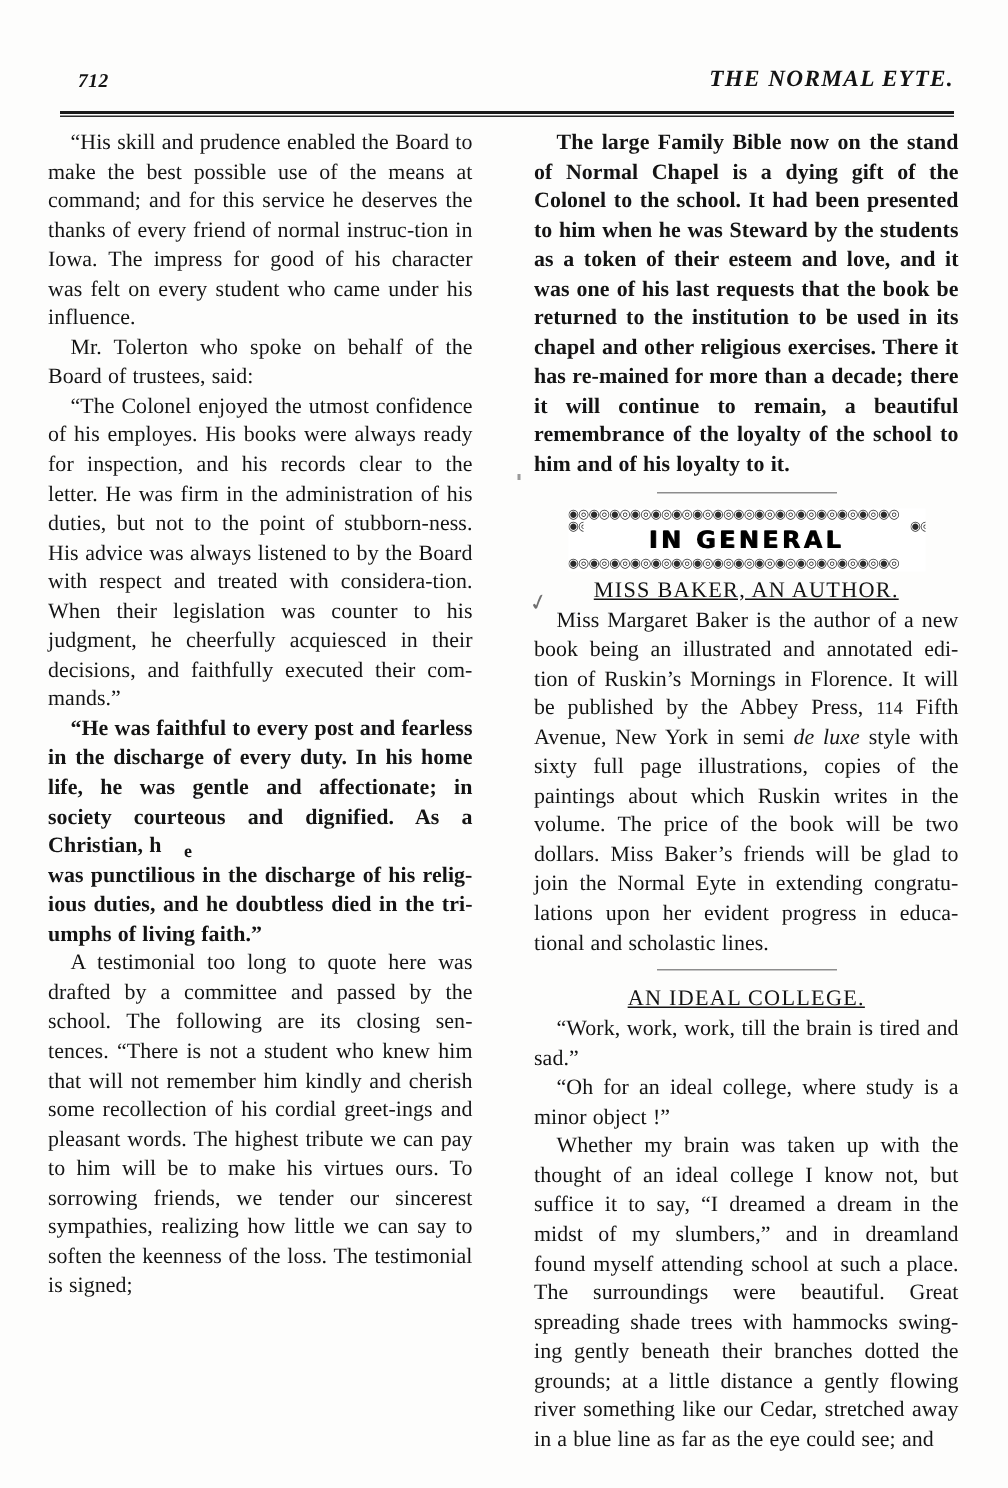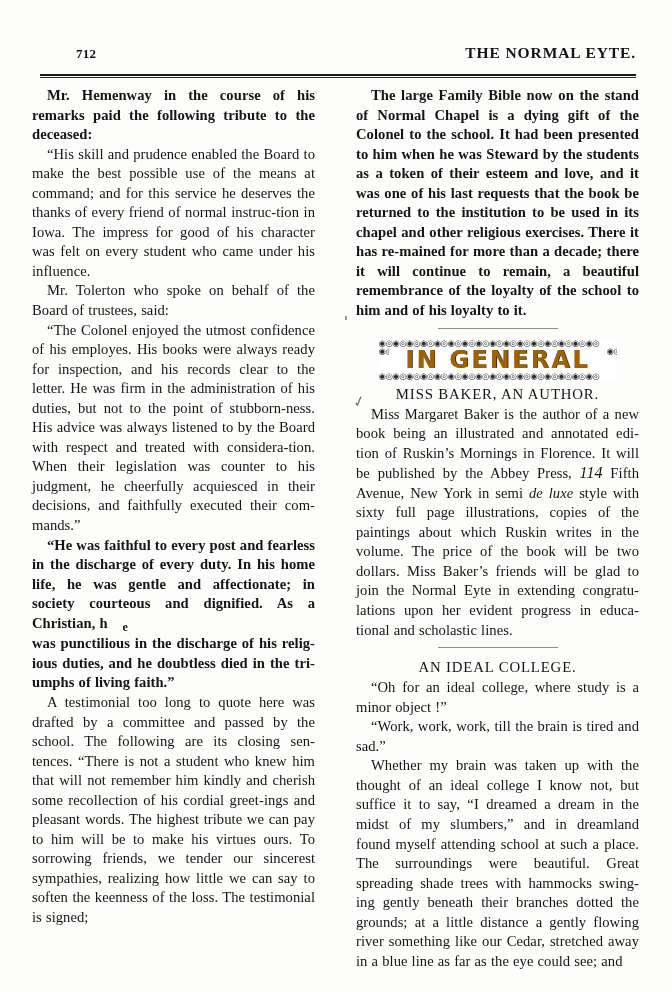--- a/index.html
+++ b/index.html
@@ -14,23 +14,24 @@
     background: #fdfdfc;
     overflow: hidden;
     font-family: "Liberation Serif", "DejaVu Serif", serif;
     color: #141414;
   }
 
   
   .runhead {
     position: absolute;
     top: 44px;
-    left: 48px;
+    left: 24px;
     right: 36px;
     height: 22px;
+    font-style: italic;
   }
   .folio {
     position: absolute;
     left: 28px;
     top: 2px;
     font-size: 13px;
     font-weight: bold;
     letter-spacing: 0.3px;
   }
   .journal-title {
@@ -89,21 +90,21 @@
     text-justify: inter-word;
     letter-spacing: 0.05px;
     word-spacing: 0.4px;
   }
   p.ind { text-indent: 15px; }
   p.noind { text-indent: 0; }
   p.quote { text-indent: 15px; }
 
   .bold { font-weight: bold; }
   .ital { font-style: italic; margin-top: 12px; }
-  .oldfig { font-size: 16px; font-style: italic; }
+  .oldfig { font-size: 12px; }
   
   .drop {
     display: inline-block;
     position: relative;
     top: 3px;
     font-size: 12px;
   }
 
   
   .divider {
@@ -157,34 +158,35 @@
     position: absolute;
     left: 12px;
     right: 12px;
     top: 8px;
     height: 26px;
     display: flex;
     align-items: center;
     justify-content: center;
     font-family: "DejaVu Sans", sans-serif;
     font-weight: bold;
-    font-size: 24px;
+    font-size: 16px;
     letter-spacing: 2.2px;
-    color: #a16207;
+    color: #000000;
     text-shadow: 0.6px 0 0 #1b1b1b;
   }
 
   
   .subhead {
     text-align: center;
     font-size: 14.8px;
     letter-spacing: 0.85px;
     margin-top: 5px;
     margin-bottom: 2px;
     white-space: nowrap;
+    text-decoration: underline;
   }
 
   
   .speck {
     position: absolute;
     background: #9a9a9a;
   }
   .check-mark {
     position: absolute;
     left: 352px;
@@ -209,21 +211,20 @@
   <div class="head-rule">
     <div class="thick"></div>
     <div class="thin"></div>
   </div>
 
   <div class="columns">
 
     <div class="col col-left">
 
 
-      <p class="ind bold">Mr. Hemenway in the course of his remarks paid the following tribute to the deceased:</p>
 
       <p class="quote">“His skill and prudence enabled the Board to make the best possible use of the means at command; and for this service he deserves the thanks of every friend of normal instruc-tion in Iowa. The impress for good of his character was felt on every student who came under his influence.</p>
 
       <p class="ind">Mr. Tolerton who spoke on behalf of the Board of trustees, said:</p>
 
       <p class="quote">“The Colonel enjoyed the utmost confidence of his employes. His books were always ready for inspection, and his records clear to the letter. He was firm in the administration of his duties, but not to the point of stubborn-ness. His advice was always listened to by the Board with respect and treated with considera-tion. When their legislation was counter to his judgment, he cheerfully acquiesced in their decisions, and faithfully executed their com-mands.”</p>
 
 
       <p class="quote bold"><span>“He was faithful to every post and fearless in the discharge of every duty. In his home life, he was gentle and affectionate; in society courteous and dignified. As a Christian, h</span><span class="drop">e</span></p>
 
@@ -254,23 +255,23 @@
       </div>
 
       <div class="subhead">MISS BAKER, AN AUTHOR.</div>
 
       <p class="ind"><span>Miss Margaret Baker is the author of a new book being an illustrated and annotated edi-tion of Ruskin’s Mornings in Florence. It will be published by the Abbey Press, </span><span class="oldfig">114</span><span> Fifth Avenue, New York in semi </span><span class="ital">de luxe</span><span> style with sixty full page illustrations, copies of the paintings about which Ruskin writes in the volume. The price of the book will be two dollars. Miss Baker’s friends will be glad to join the Normal Eyte in extending congratu-lations upon her evident progress in educa-tional and scholastic lines.</span></p>
 
       <div class="divider"></div>
 
       <div class="subhead">AN IDEAL COLLEGE.</div>
 
+      <p class="quote">“Work, work, work, till the brain is tired and sad.”</p>
+
       <p class="quote">“Oh for an ideal college, where study is a minor object !”</p>
-
-      <p class="quote">“Work, work, work, till the brain is tired and sad.”</p>
 
 
       <p class="ind">Whether my brain was taken up with the thought of an ideal college I know not, but suffice it to say, “I dreamed a dream in the midst of my slumbers,” and in dreamland found myself attending school at such a place. The surroundings were beautiful. Great spreading shade trees with hammocks swing-ing gently beneath their branches dotted the grounds; at a little distance a gently flowing river something like our Cedar, stretched away in a blue line as far as the eye could see; and</p>
 
     </div>
   </div>
 
   <div class="check-mark">✓</div>
   <div class="speck" style="left:345px; top:316px; width:2px; height:4px;"></div>
 

